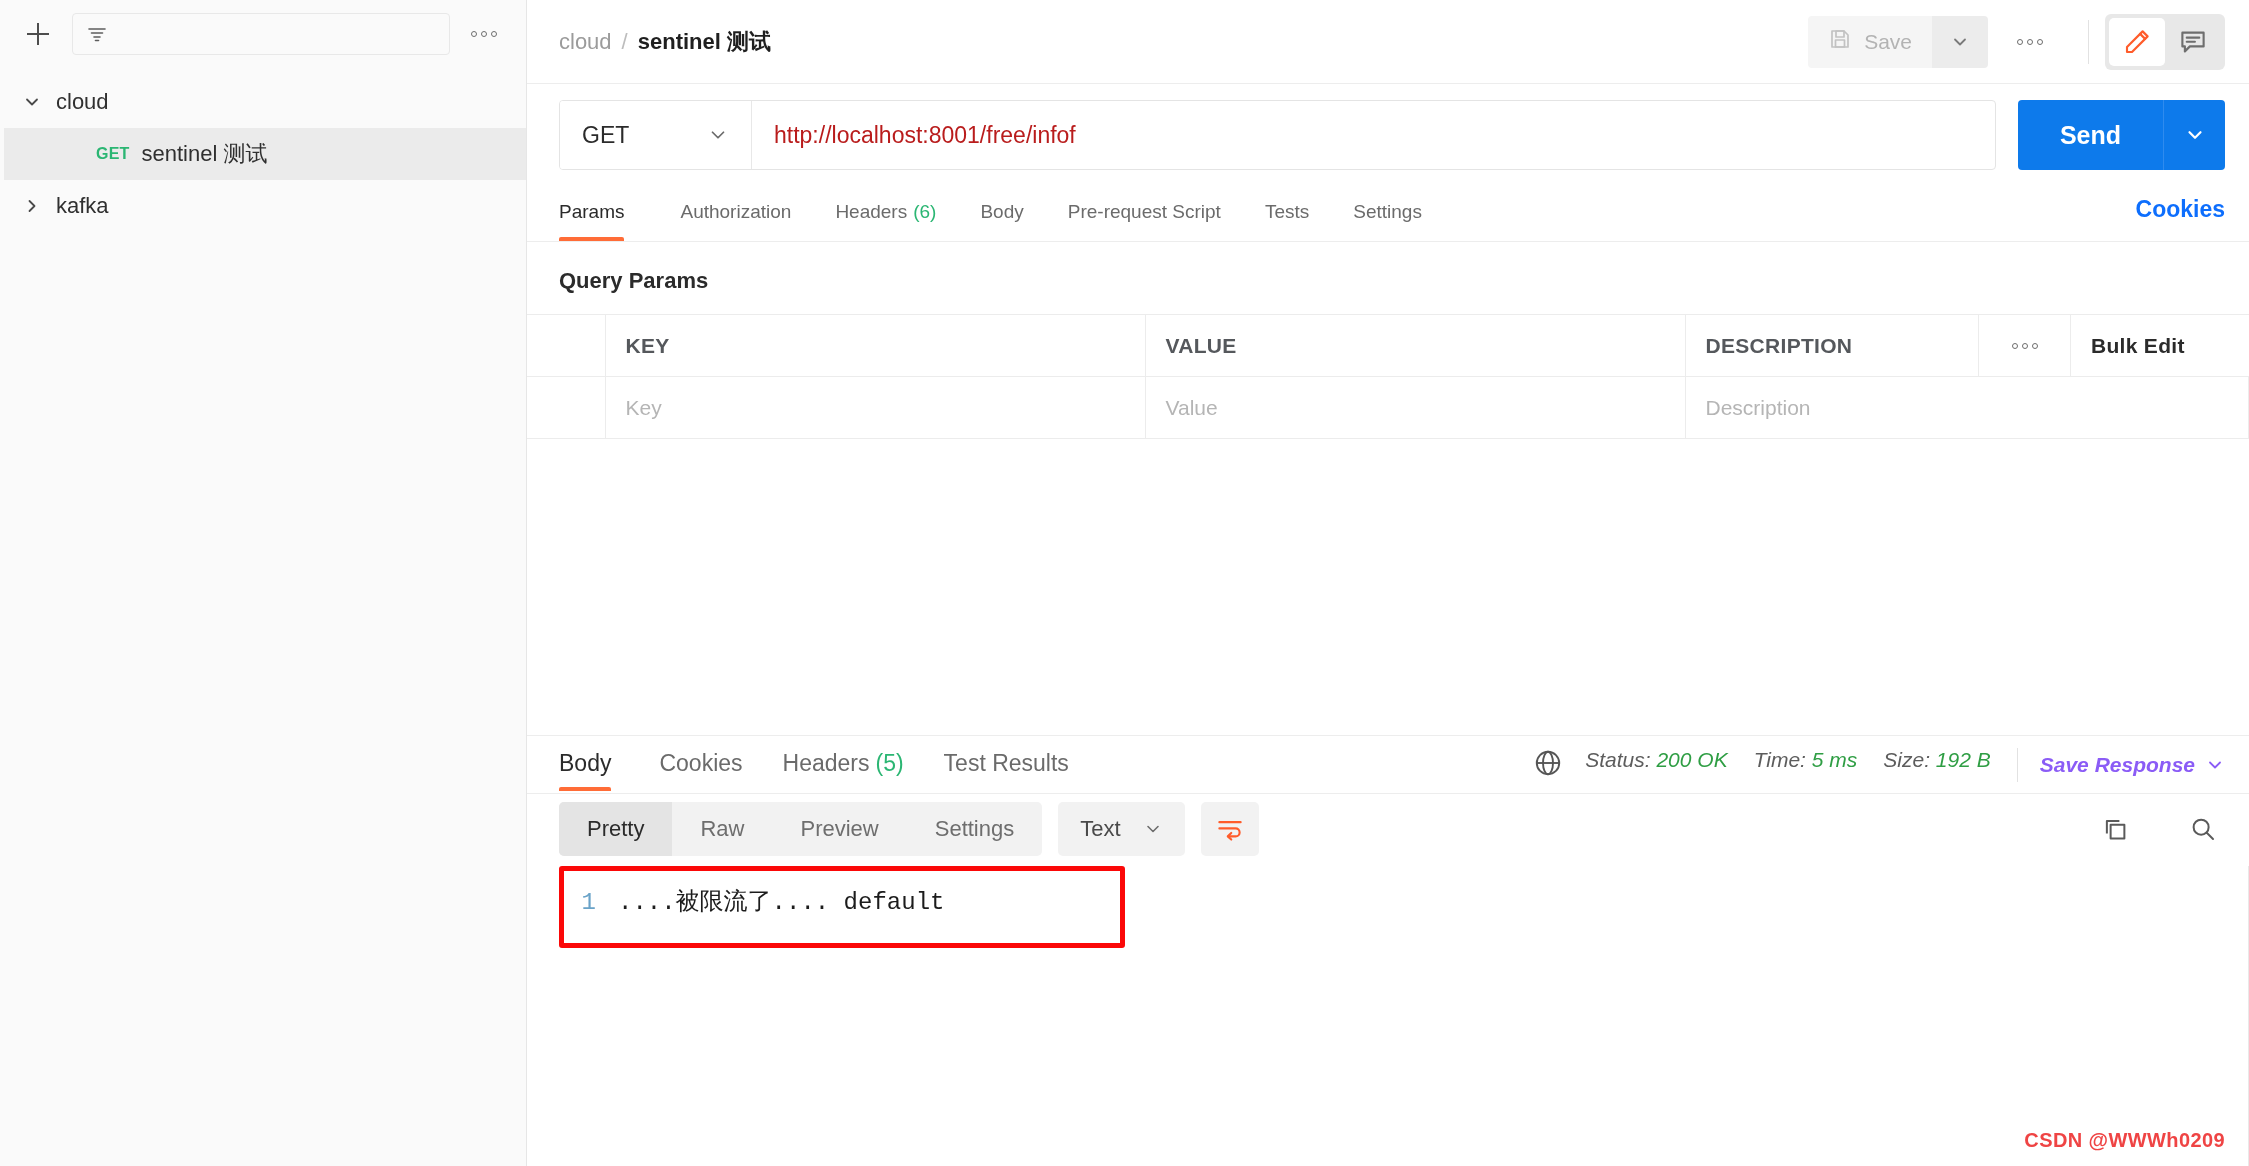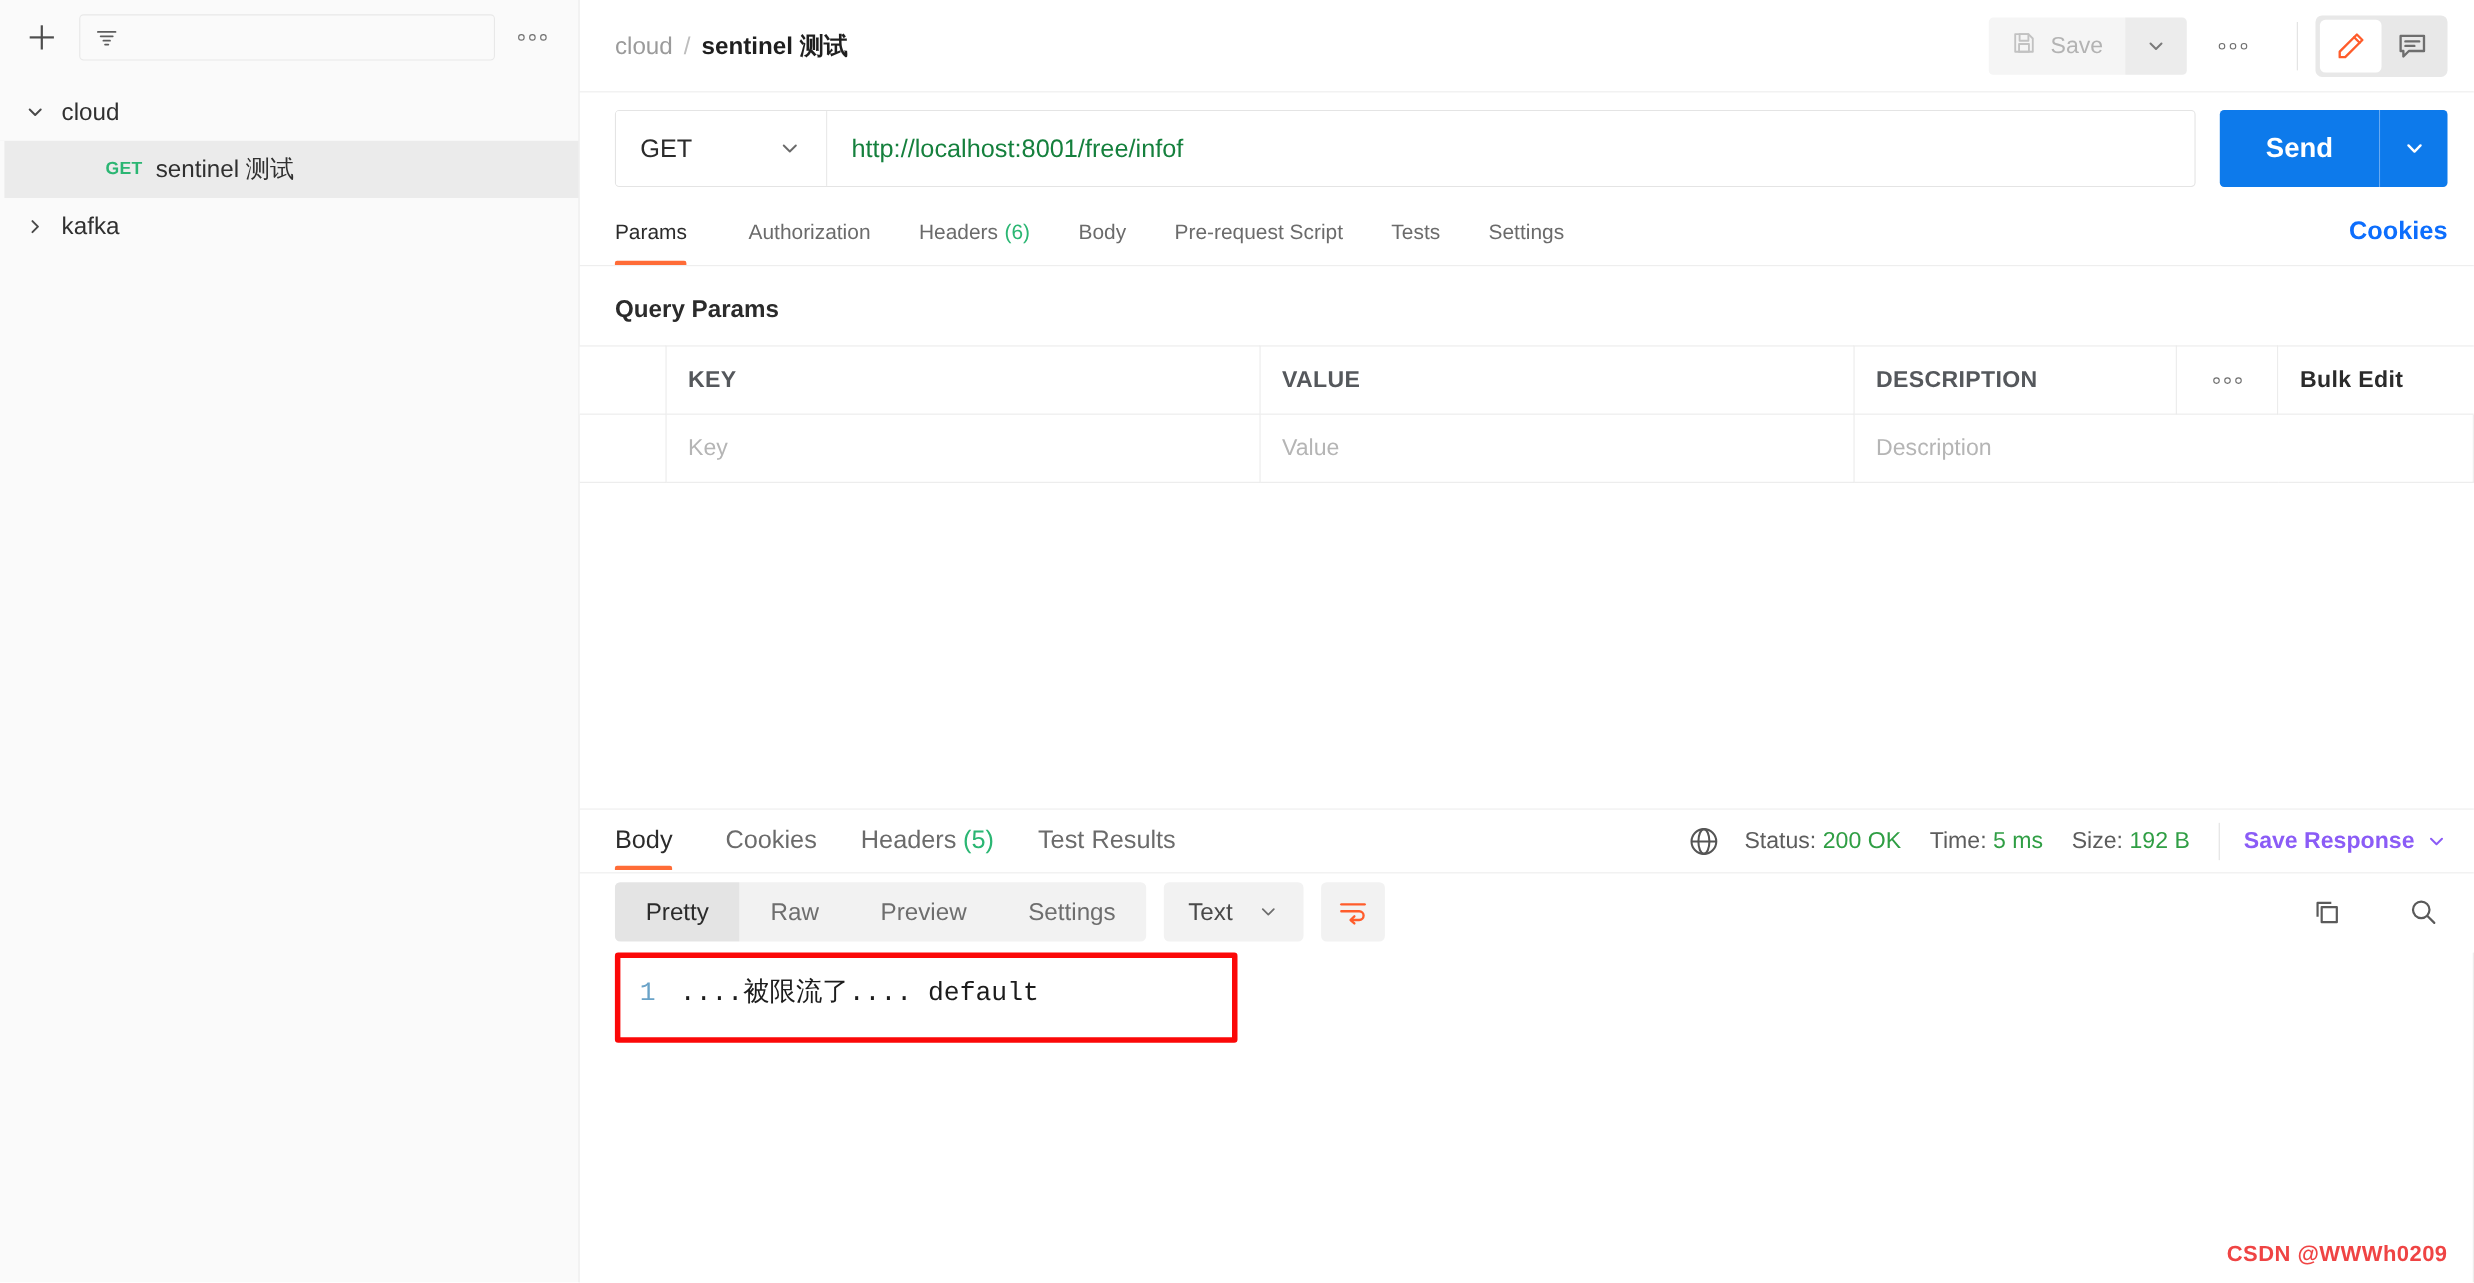--- a/index.html
+++ b/index.html
@@ -196,21 +196,21 @@
     cursor: pointer;
     border-right: 1px solid #e8e8e8;
     background: #fff;
   }
   .method-select svg { width: 22px; height: 22px; color: #6b6b6b; }
   .url-input {
     flex: 1; min-width: 0;
     border: none; outline: none;
     padding: 0 22px;
     font-size: 23px;
-    color: #15803d;
+    color: #b91c1c;
     font-family: inherit;
     background: transparent;
   }
   .send-group { display: flex; margin-left: 22px; height: 70px; }
   .send-btn {
     background: #0d7aeb;
     color: #fff;
     border: none;
     font-size: 25px;
     font-weight: 700;
@@ -327,24 +327,24 @@
     padding: 0 24px 0 32px;
     flex: none;
     position: relative;
   }
   .resp-tabs .tab { padding: 14px 20px 16px; font-size: 23px; }
   .resp-tabs .tab:first-child { padding-left: 0; margin-right: 8px; }
   .resp-tabs .tab.active:after { right: 20px; bottom: 2px; }
   .resp-status {
     margin-left: auto;
     display: flex;
-    align-items: center;
     gap: 0;
     font-size: 21px;
     color: #5d5d5d;
+    font-style: italic;
   }
   .globe-icon { margin-right: 22px; color: #555; display: flex; }
   .stat { margin-right: 26px; white-space: nowrap; }
   .stat b { font-weight: 400; color: #2f9e44; }
   .status-divider { width: 1px; height: 34px; background: #e2e2e2; margin: 0 22px 0 0; }
   .save-response {
     color: #8b5cf6; font-weight: 700; cursor: pointer;
     display: flex; align-items: center; gap: 10px;
   }
   .save-response svg { width: 20px; height: 20px; }

